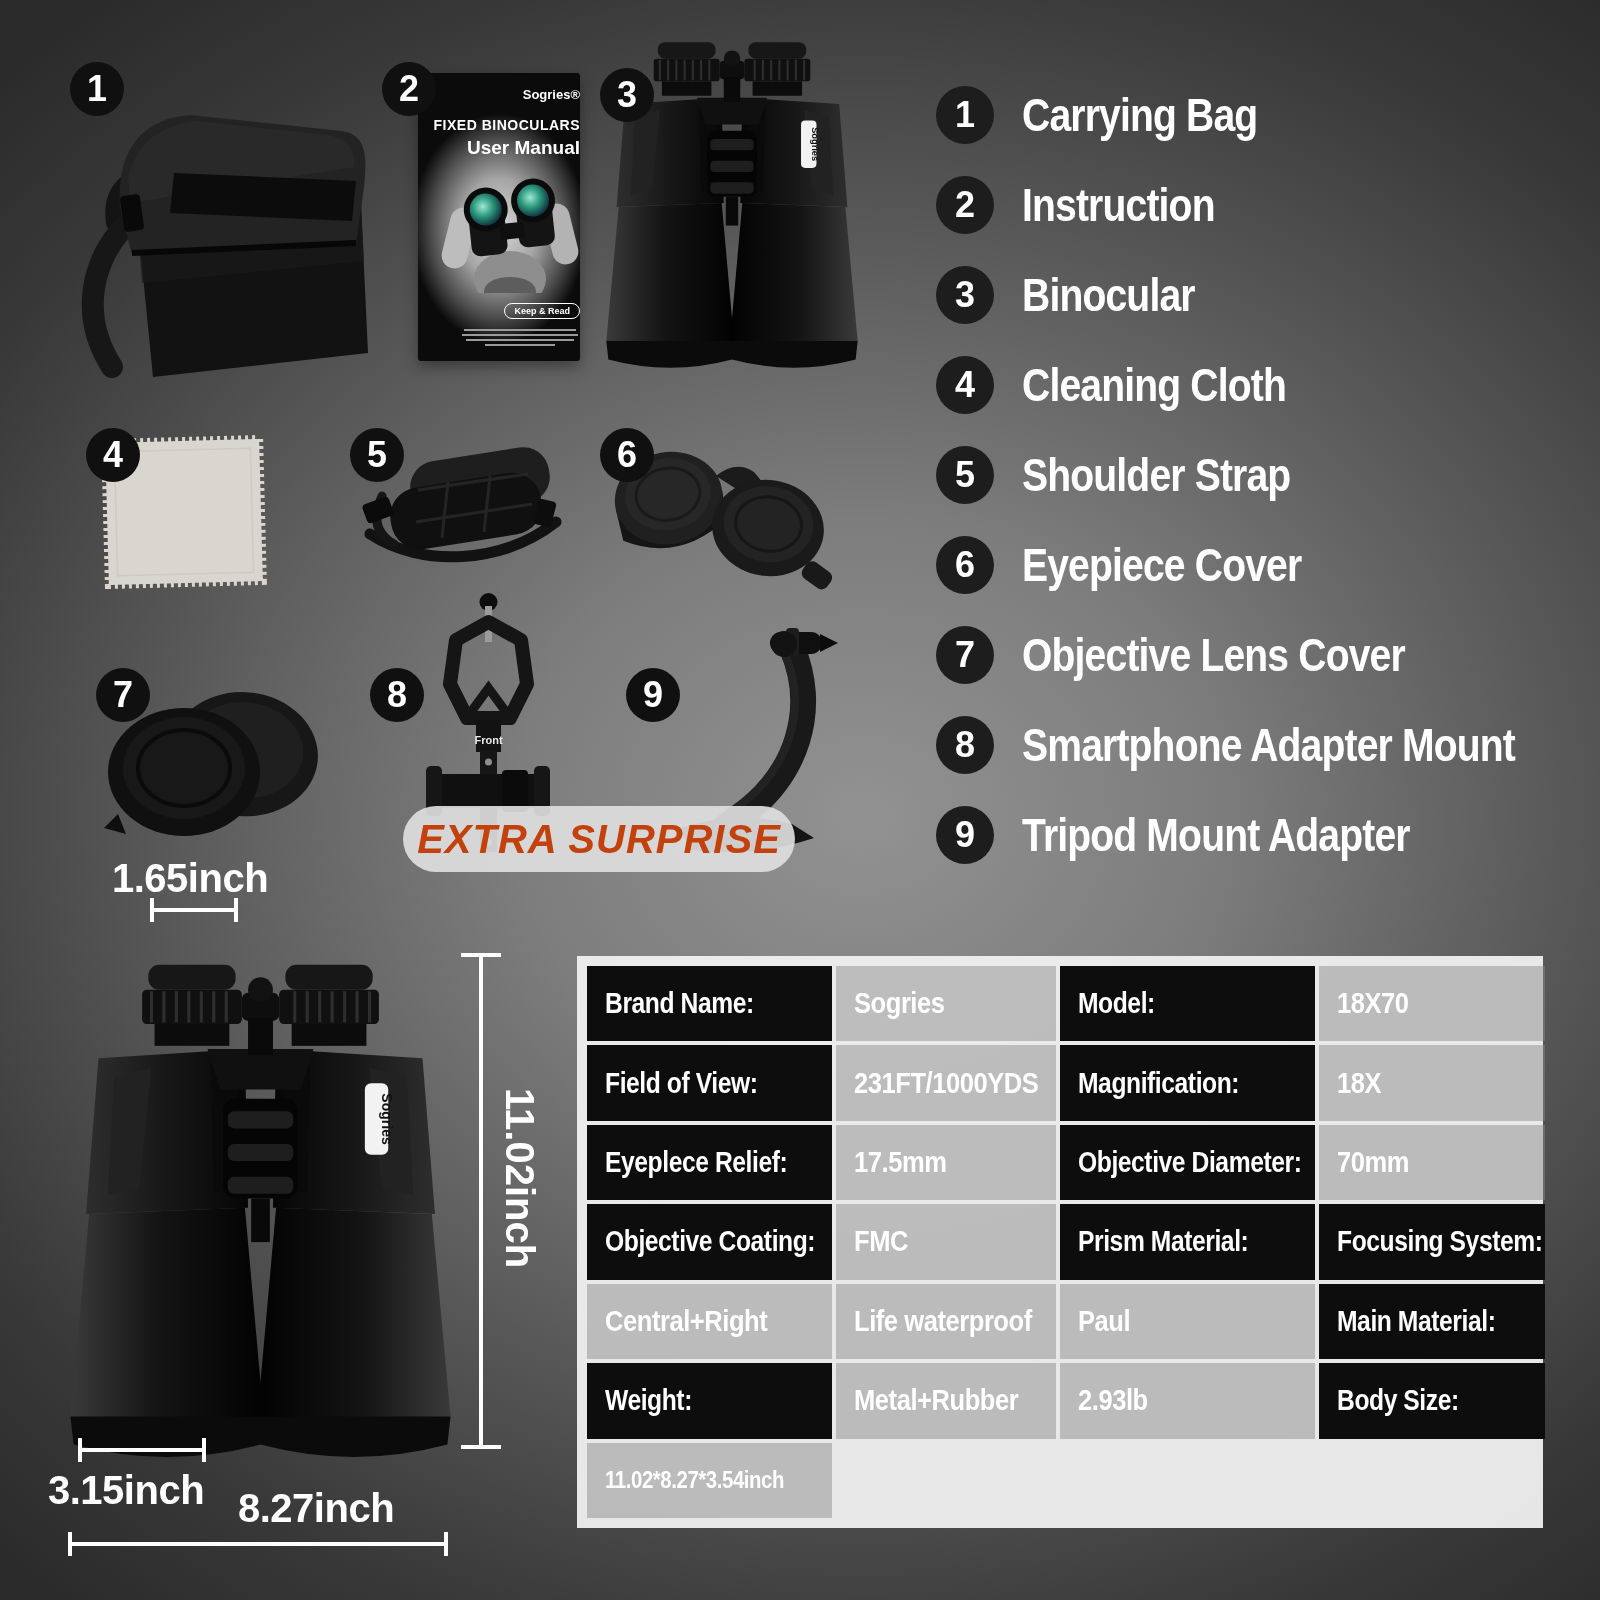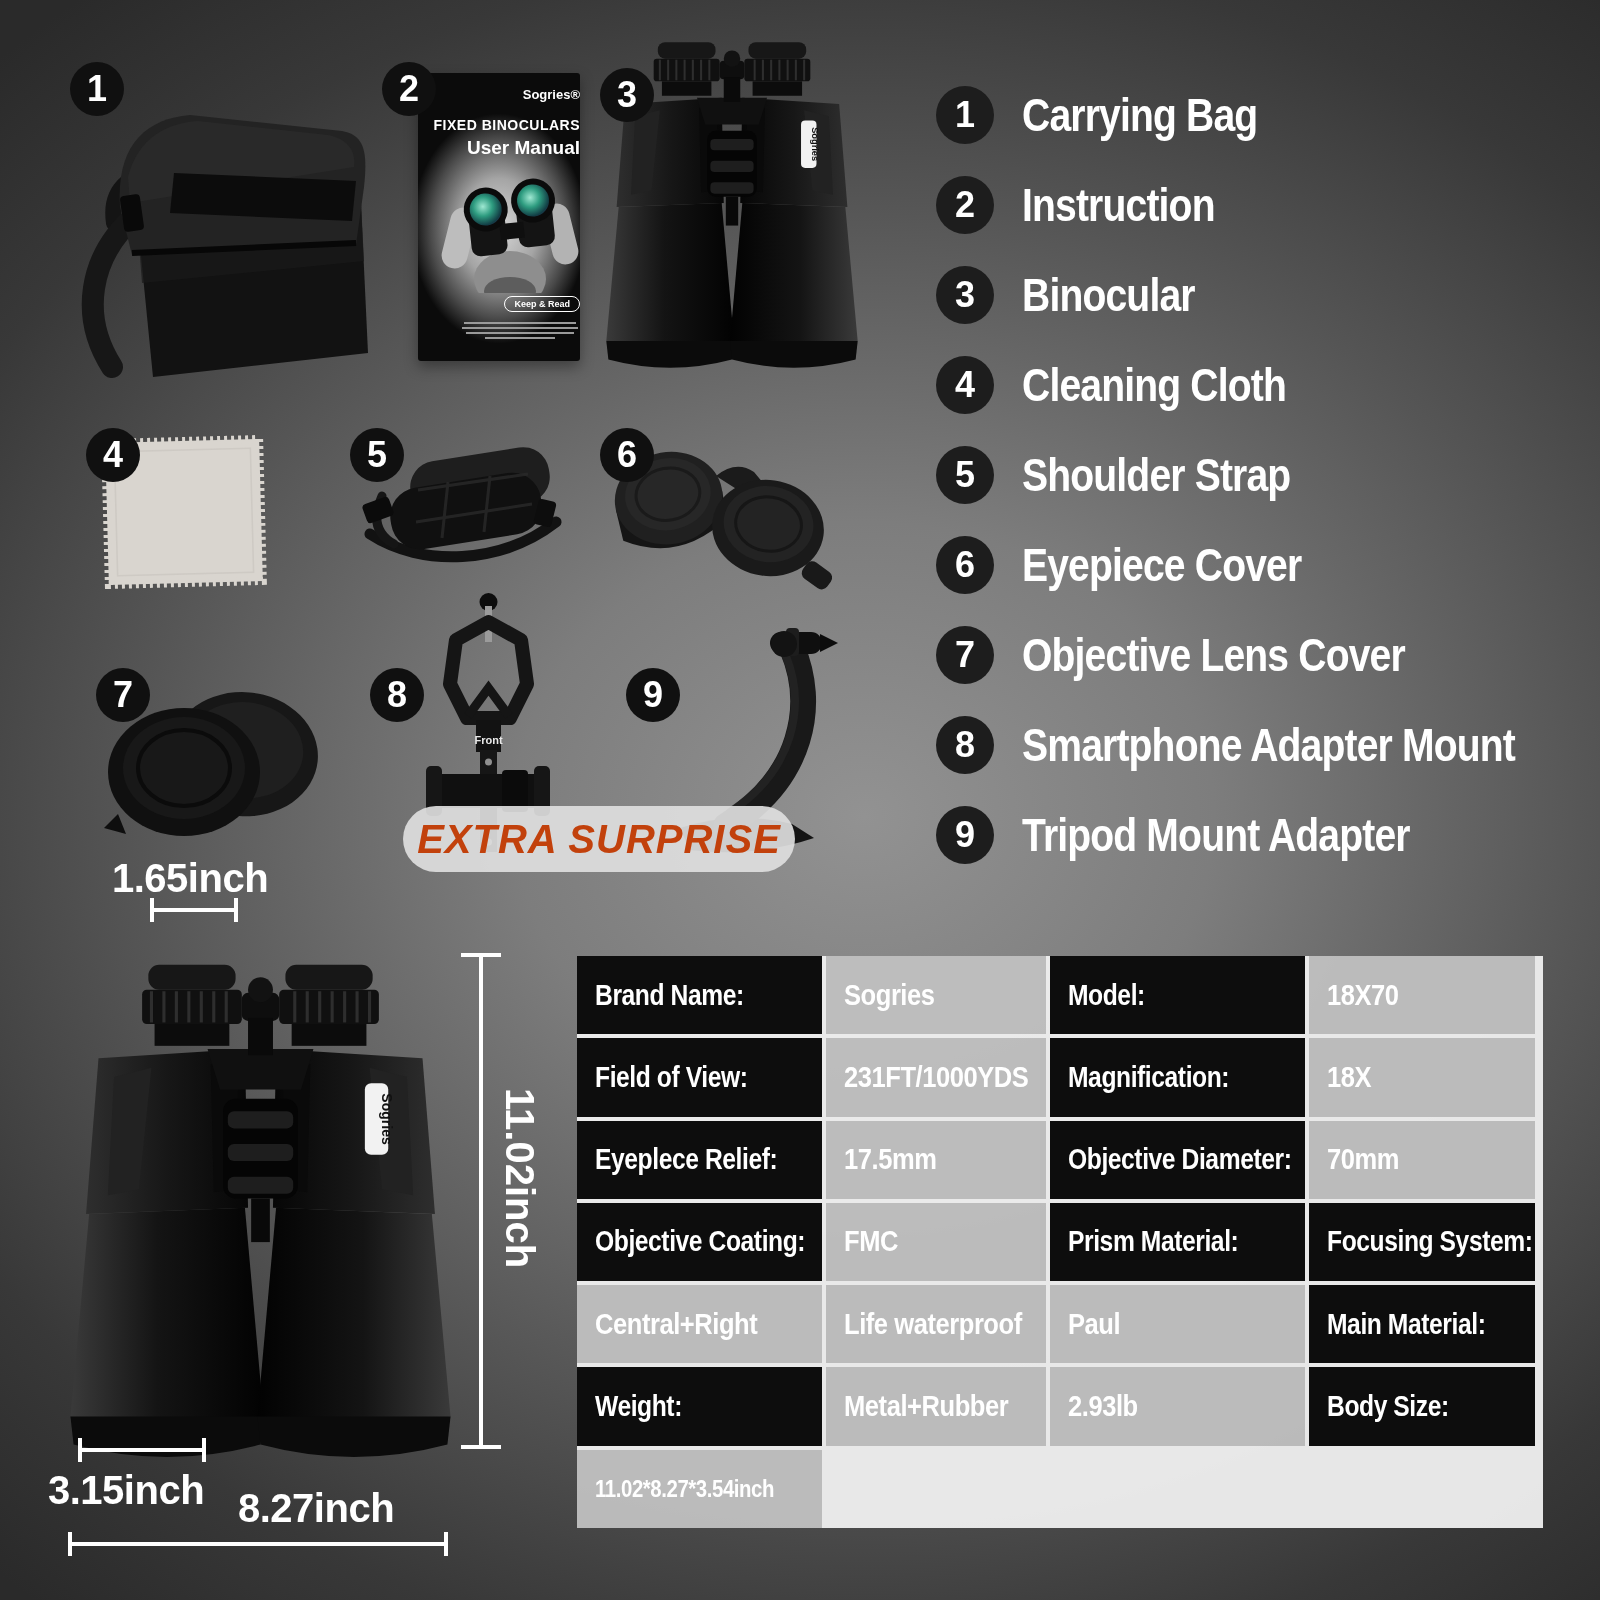--- a/index.html
+++ b/index.html
@@ -24,40 +24,40 @@
   .pill span{font-size:40px;font-weight:bold;font-style:italic;color:#c2410c;letter-spacing:1px;white-space:nowrap;}
   
   .manual{position:absolute;left:418px;top:73px;width:162px;height:288px;border-radius:3px;
     background:radial-gradient(95px 125px at 50% 54%, #d8d8d8 0%, #a5a5a5 40%, #4a4a4a 72%, #0b0b0b 92%),#0b0b0b;
     background-color:#0b0b0b;box-shadow:0 6px 14px rgba(0,0,0,.35);display:flex;flex-direction:column;align-items:flex-end;}
   .m-brand{color:#fff;font-weight:bold;font-size:13px;margin-top:14px;}
   .m-t1{color:#fff;font-weight:bold;font-size:14px;margin-top:15px;letter-spacing:.5px;}
   .m-t2{color:#fff;font-weight:bold;font-size:19px;margin-top:4px;}
   .m-photo{width:140px;height:130px;margin-top:4px;}
   .m-badge{color:#fff;border:1px solid #fff;border-radius:8px;font-size:9px;font-weight:bold;
-    padding:2px 9px;margin-top:3px;}
+    padding:2px 9px;margin-top:10px;}
   .m-lines{width:120px;margin-top:7px;}
   .m-lines i{display:block;height:2px;background:#9a9a9a;margin:3px auto;}
   .m-lines i:nth-child(1){width:112px;}.m-lines i:nth-child(2){width:116px;}
   .m-lines i:nth-child(3){width:108px;}.m-lines i:nth-child(4){width:70px;}
   
   .dim-text{position:absolute;color:#fff;font-size:40px;font-weight:bold;letter-spacing:-.5px;white-space:nowrap;}
   .dim-text.vert{writing-mode:vertical-rl;letter-spacing:0;}
   .hbracket{position:absolute;height:24px;}
   .hbracket .line{position:absolute;left:0;right:0;top:10px;height:4px;background:#fff;}
   .hbracket .t1,.hbracket .t2{position:absolute;top:0;width:4px;height:24px;background:#fff;}
   .hbracket .t1{left:0;}.hbracket .t2{right:0;}
   .vbracket{position:absolute;width:40px;}
   .vbracket .line{position:absolute;top:0;bottom:0;left:18px;width:4px;background:#fff;}
   .vbracket .t1,.vbracket .t2{position:absolute;left:0;width:40px;height:4px;background:#fff;}
   .vbracket .t1{top:0;}.vbracket .t2{bottom:0;}
   
   .spec-table{position:absolute;left:577px;top:956px;width:966px;height:572px;box-sizing:border-box;
     display:grid;grid-template-columns:245px 220px 255px 226px;grid-template-rows:repeat(7,1fr);
-    gap:4px;padding:0;background:rgba(240,240,240,.95);}
+    gap:4px;padding:10px;background:rgba(240,240,240,.95);}
   .cell{display:flex;align-items:center;padding-left:18px;overflow:hidden;}
   .cell.lab{background:#0d0d0d;}
   .cell.val{background:rgba(138,138,138,.48);}
   .cell span{color:#fff;font-weight:bold;font-size:29px;white-space:nowrap;
     transform:scaleX(.85);transform-origin:left center;letter-spacing:-.5px;}
   .cell.val span{transform:scaleX(.88);}
   .cell span.small{font-size:24px;transform:scaleX(.85);}
 </style>
 </head>
 <body>

